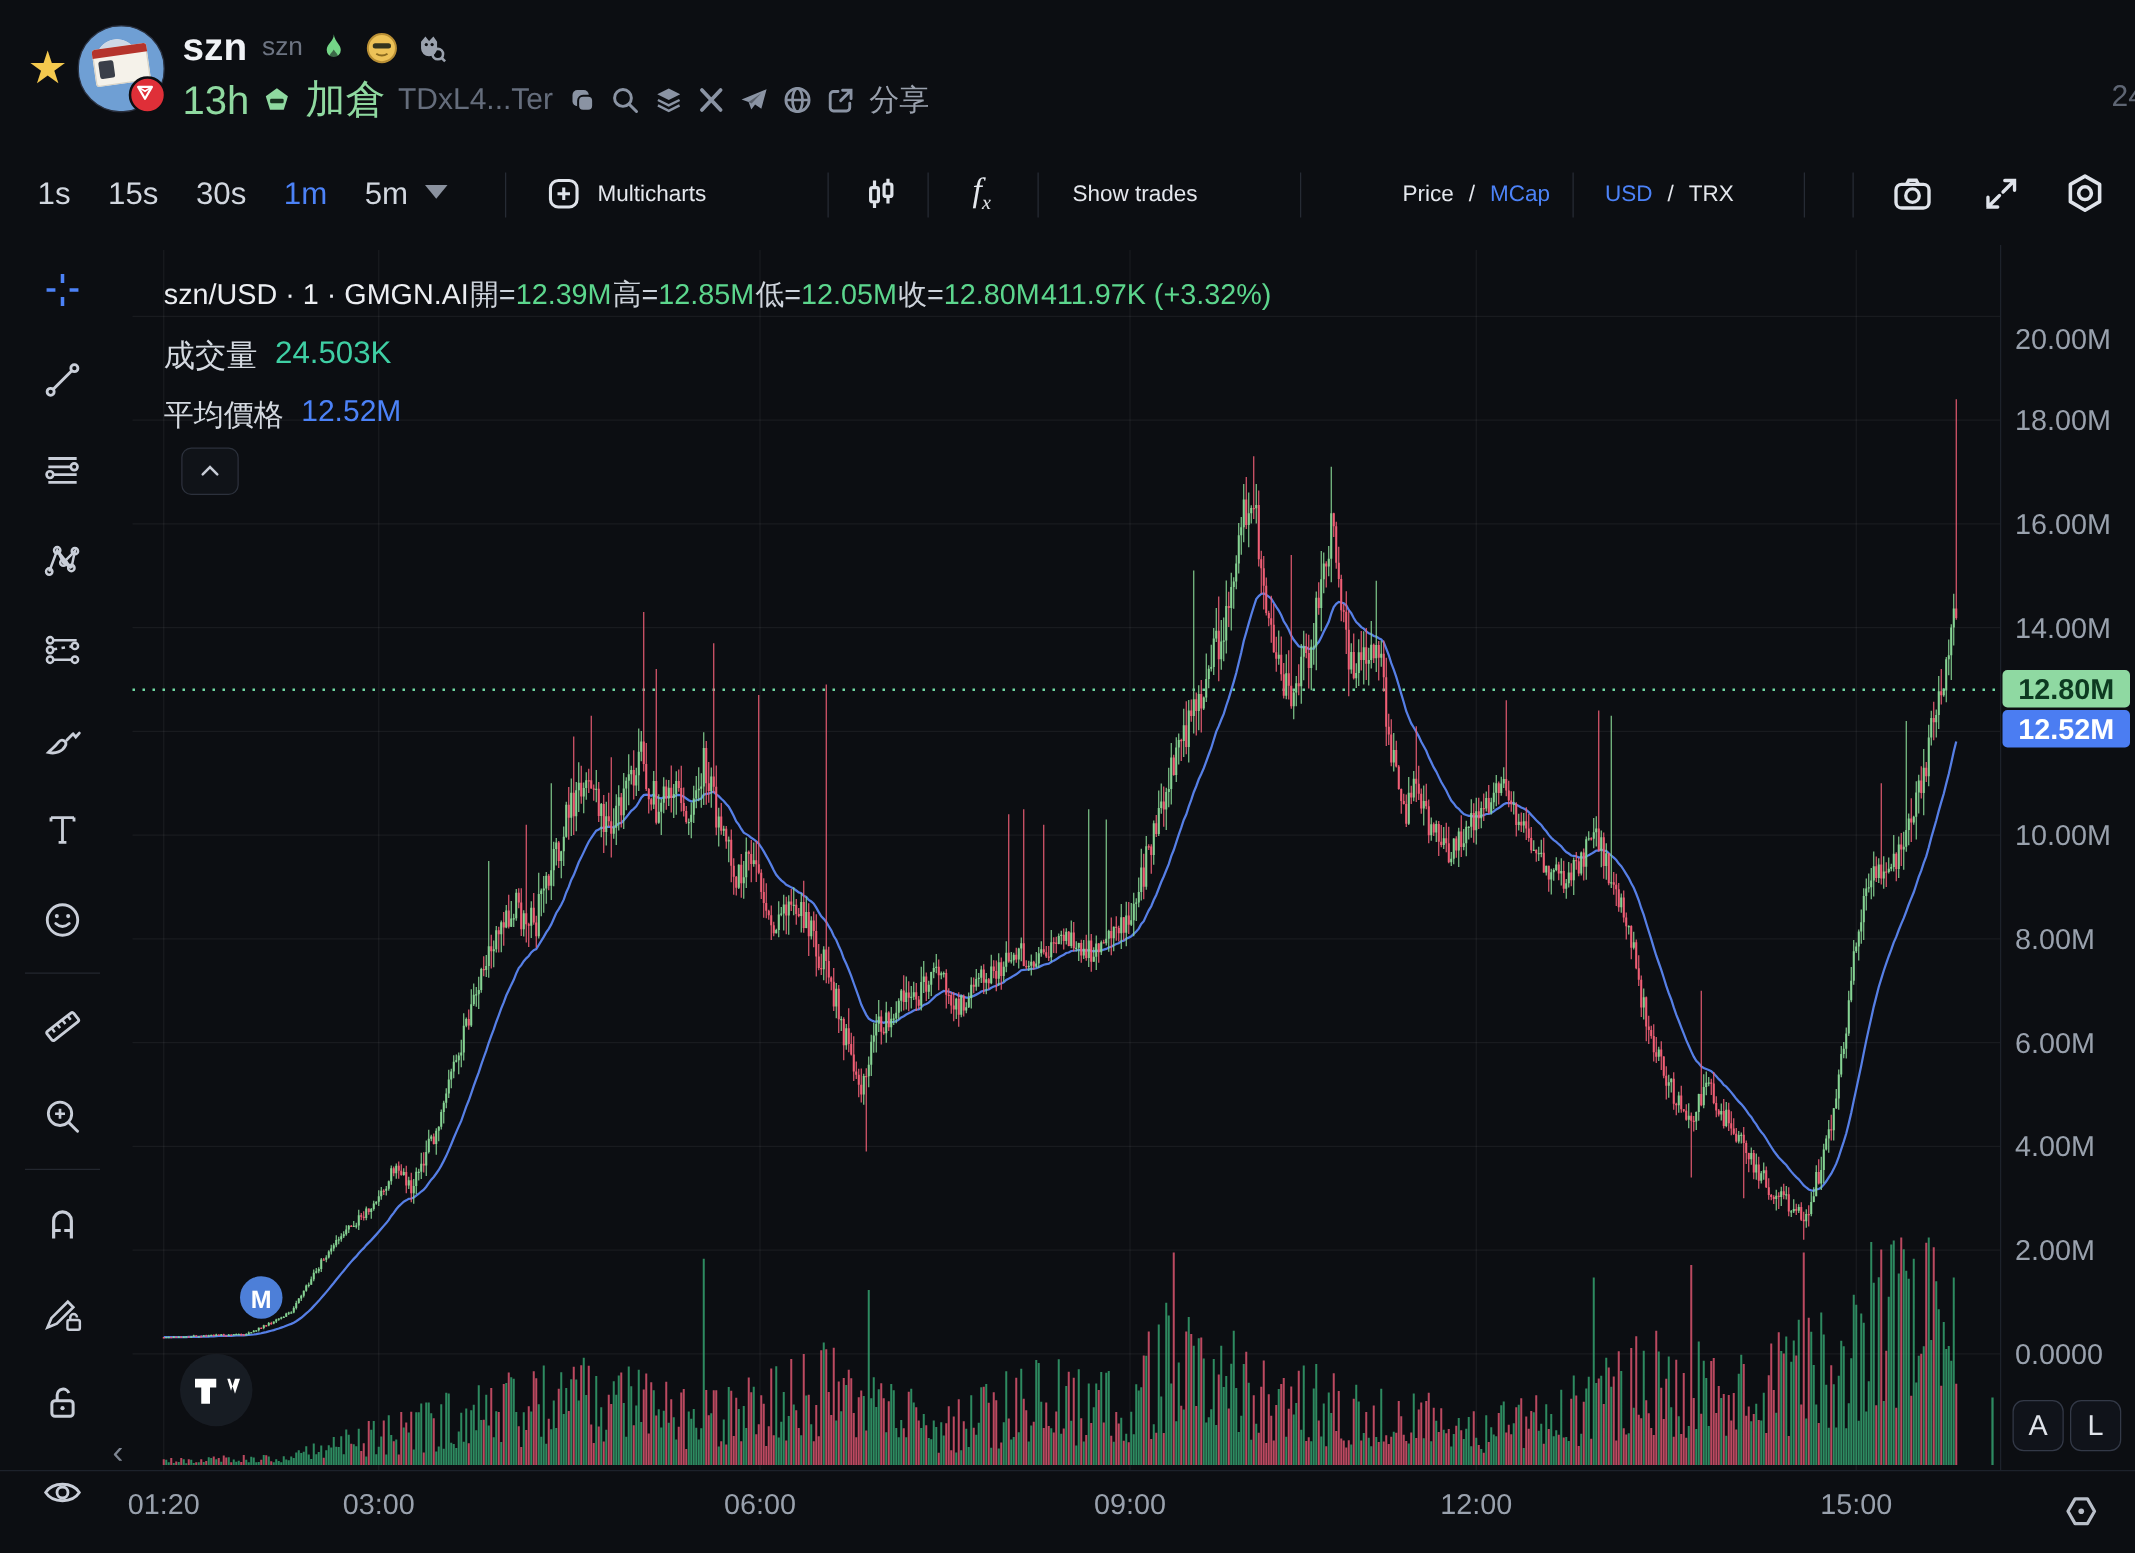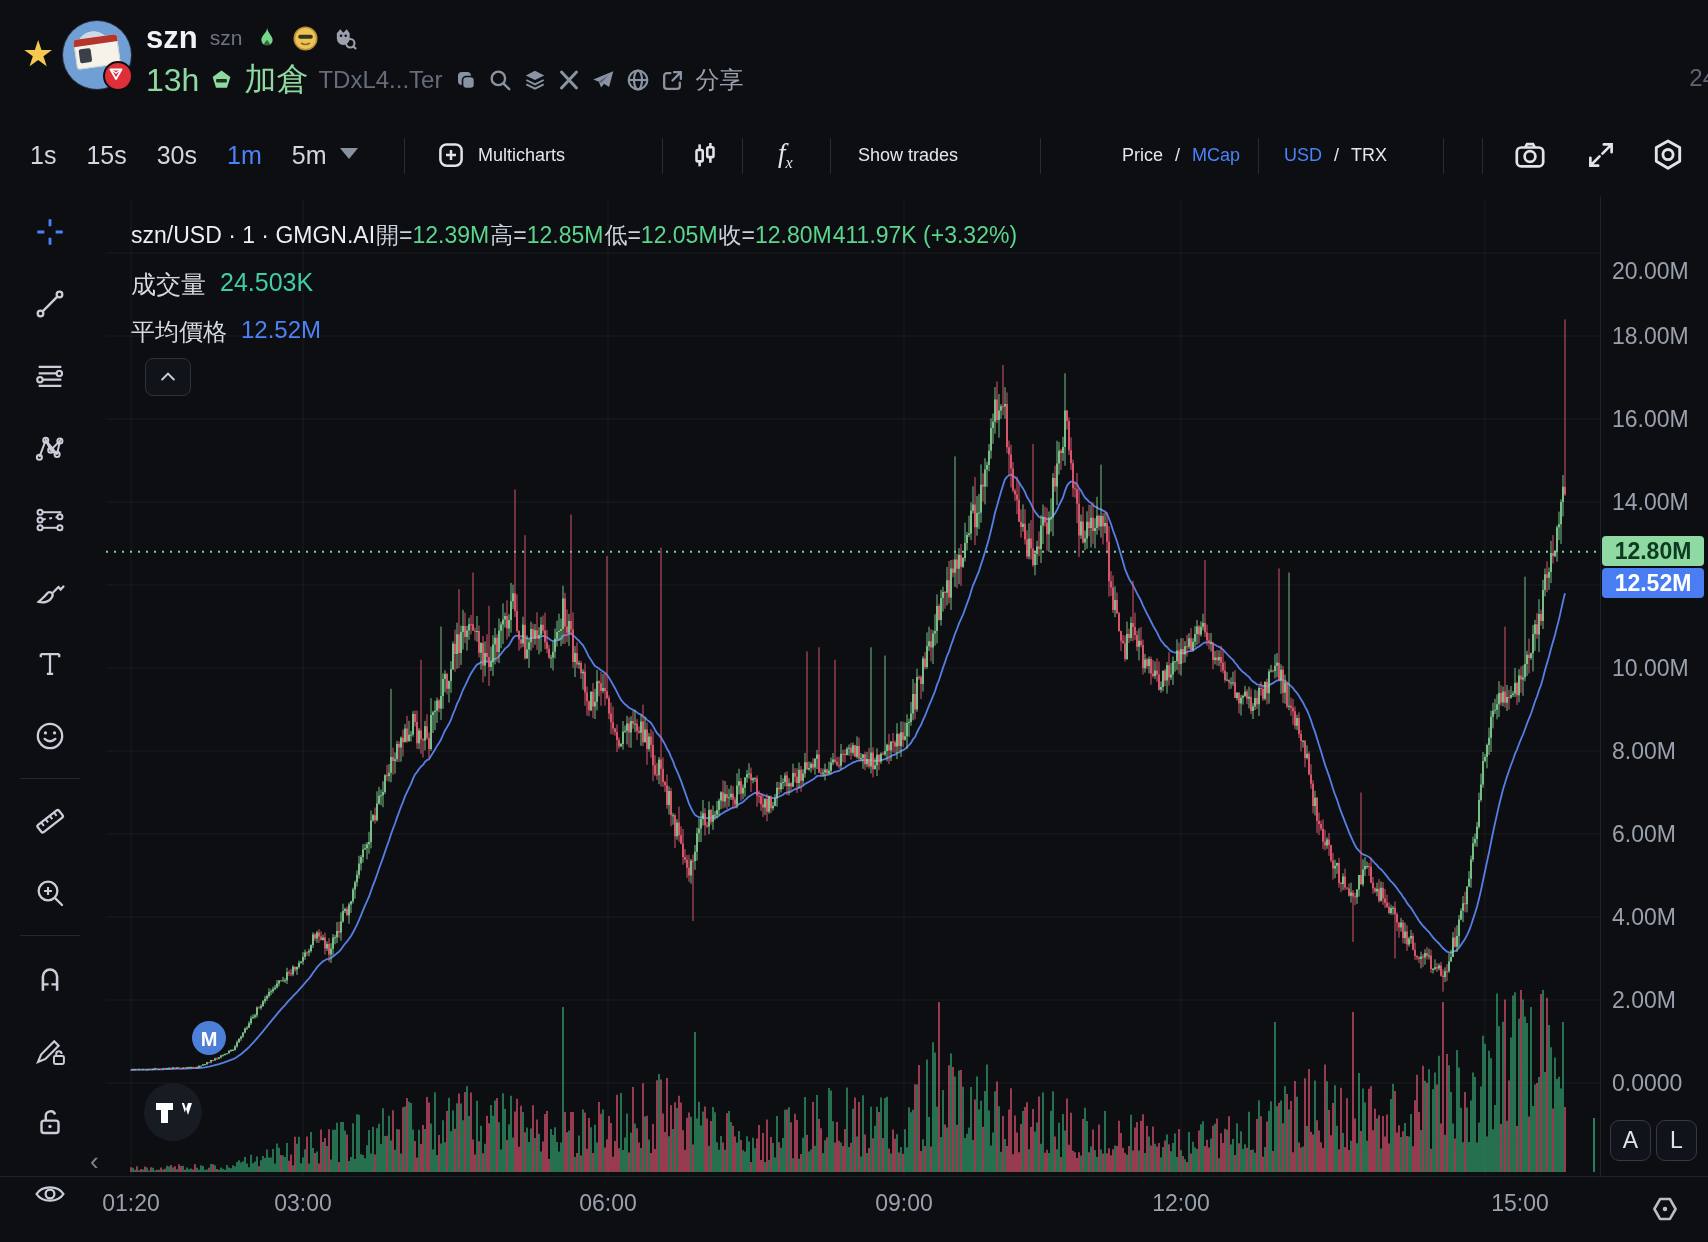--- a/index.html
+++ b/index.html
@@ -438,21 +438,21 @@
     <div class="abs pricelab" style="top: 904px;">4.00M</div>
     <div class="abs pricelab" style="top: 987px;">2.00M</div>
     <div class="abs pricelab" style="top: 1070px;">0.0000</div>
   </div>
 <div id="time-axis">
     <div class="abs timelab" style="left: 131px;">01:20</div>
     <div class="abs timelab" style="left: 303px;">03:00</div>
     <div class="abs timelab" style="left: 608px;">06:00</div>
     <div class="abs timelab" style="left: 904px;">09:00</div>
     <div class="abs timelab" style="left: 1181px;">12:00</div>
-    <div class="abs timelab" style="left: 1485px; margin-left: 35px;">15:00</div>
+    <div class="abs timelab" style="left: 1485px;">15:00</div>
   </div>
 
 <div class="abs badge p" style="top:536px;">12.80M</div>
 <div class="abs badge a" style="top:568px;">12.52M</div>
 
 <div class="abs axbtn" style="left:1610px;">A</div>
 <div class="abs axbtn" style="left:1656px;">L</div>
 
 <div class="abs bottom-gear">
   <svg width="34" height="34" viewBox="0 0 24 24">

